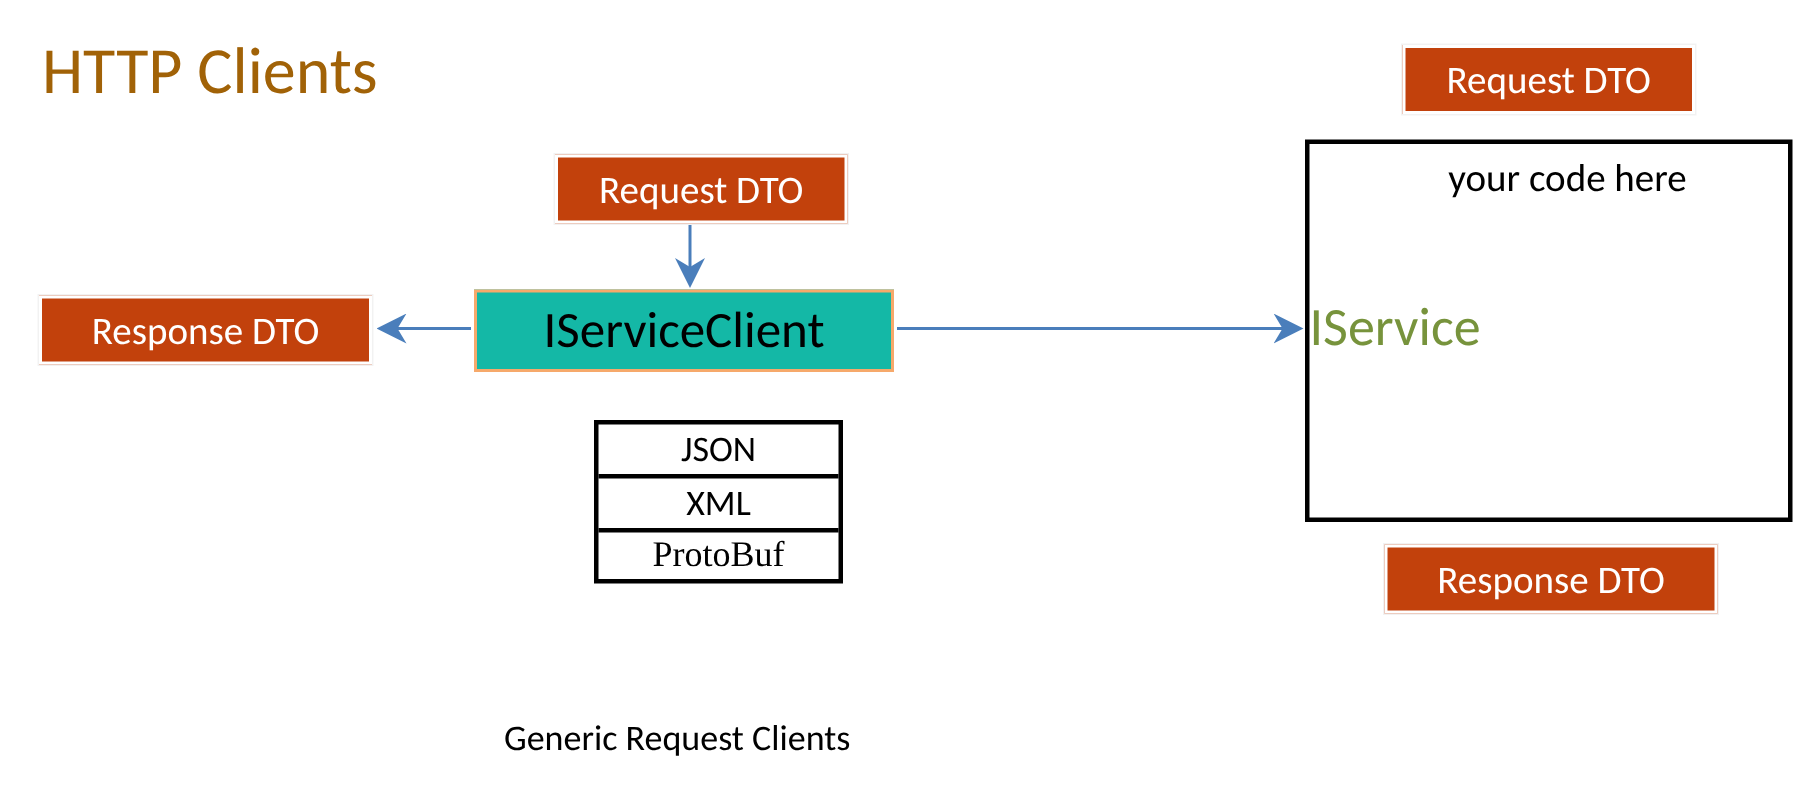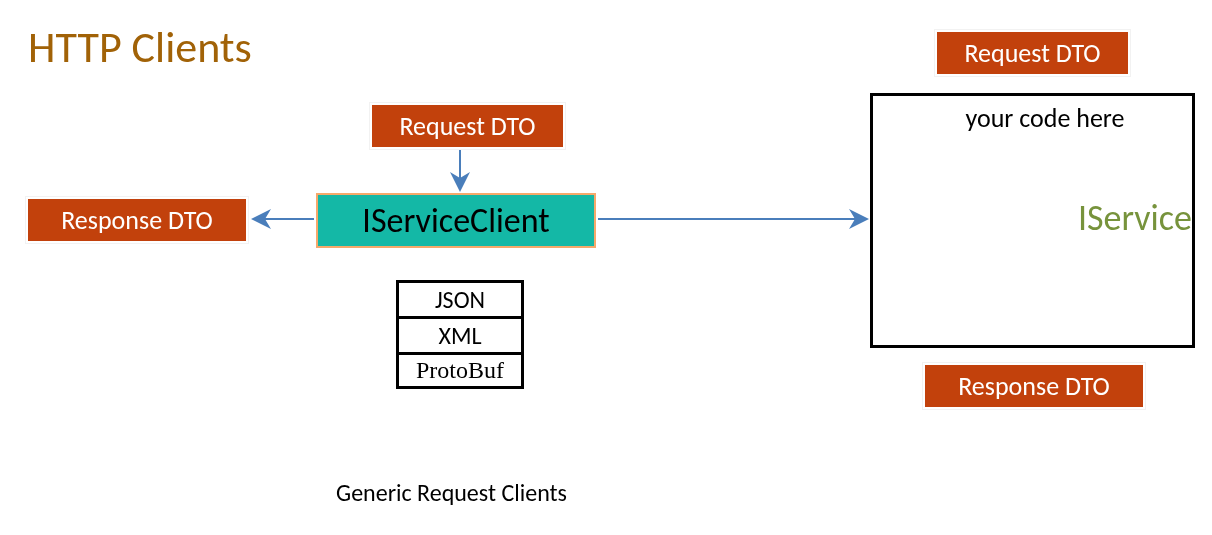--- a/index.html
+++ b/index.html
@@ -83,26 +83,26 @@
 <div class="green-box" style="left:370px; top:103px; width:195px; height:46px;">Request DTO</div>
 
 <div class="green-box" style="left:26px; top:197px; width:222px; height:46px;">Response DTO</div>
 
 <div class="orange-box" style="left:316px; top:193px; width:280px; height:55px;">IServiceClient</div>
 
 <div class="green-box" style="left:935px; top:30px; width:195px; height:46px;">Request DTO</div>
 
 <div class="black-box" style="left:870px; top:93px; width:325px; height:255px;padding-left:36px;">
   <div class="code-here" style="left:72px; top:6px; width:200px; text-align:center;">your code here</div>
-  <div class="iservice-label" style="position:absolute; left:0; right:0; top:100px; text-align:right;">IService</div>
+  <div class="iservice-label" style="position:absolute; left:0; right:0; top:100px; text-align:left;">IService</div>
 </div>
 
 <div class="green-box" style="left:923px; top:363px; width:222px; height:46px;">Response DTO</div>
 
-<div class="stack" style="left:396px; top:280px; width:128px;">
+<div class="stack" style="left:396px; top:280px; width:166px;">
   <div class="stack-row">JSON</div>
   <div class="stack-row">XML</div>
   <div class="stack-row">ProtoBuf</div>
 </div>
 
 <div class="caption" style="left:336px; top:478px;">Generic Request Clients</div>
 
 <svg class="arrows">
   <defs>
     <marker id="arrowhead" markerWidth="10" markerHeight="10" refX="8" refY="5" orient="auto">

